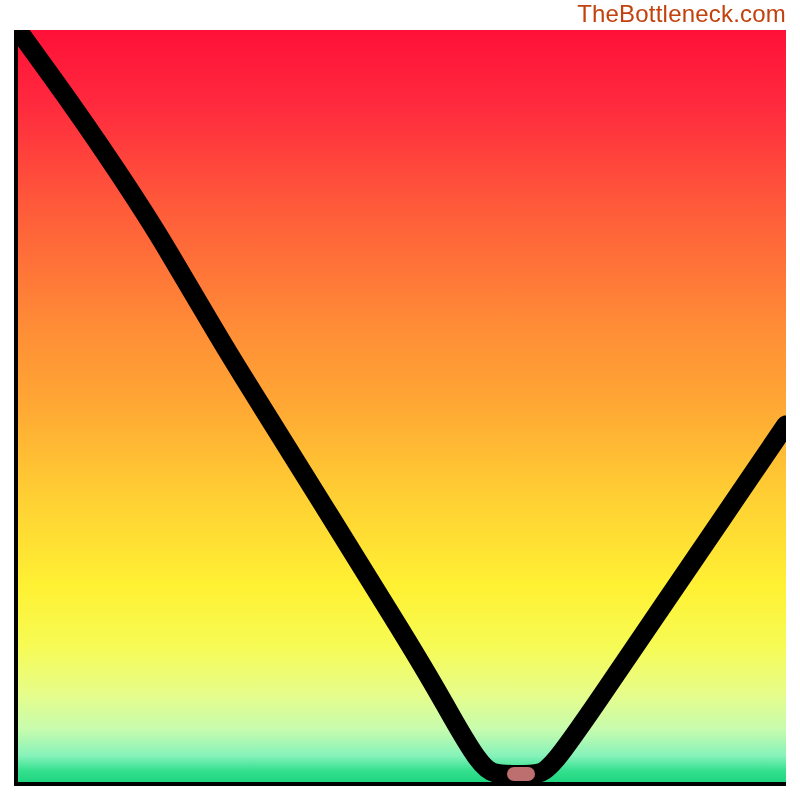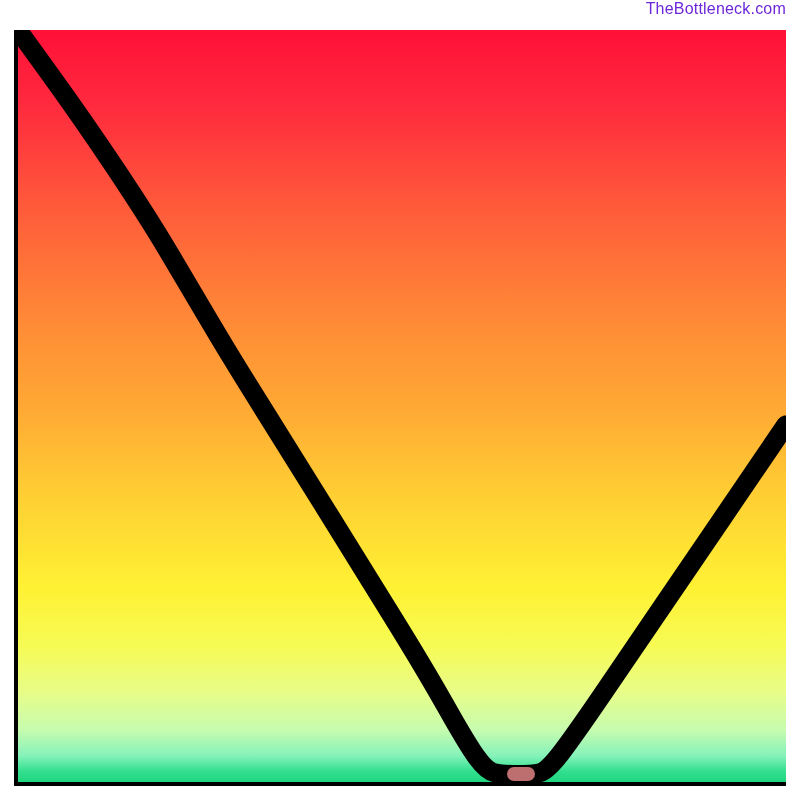--- a/index.html
+++ b/index.html
@@ -13,22 +13,22 @@
   .wrap {
     position: relative;
     width: 800px;
     height: 800px;
   }
   .watermark {
     position: absolute;
     top: 0px;
     right: 14px;
     font-family: Arial, Helvetica, sans-serif;
-    font-size: 16px;
-    color: #6d28d9;
+    font-size: 24px;
+    color: #c2410c;
     letter-spacing: 0.2px;
   }
   .plot-area {
     position: absolute;
     left: 14px;
     top: 30px;
     width: 772px;
     height: 756px;
     box-sizing: border-box;
     border-left: 4px solid #000;

